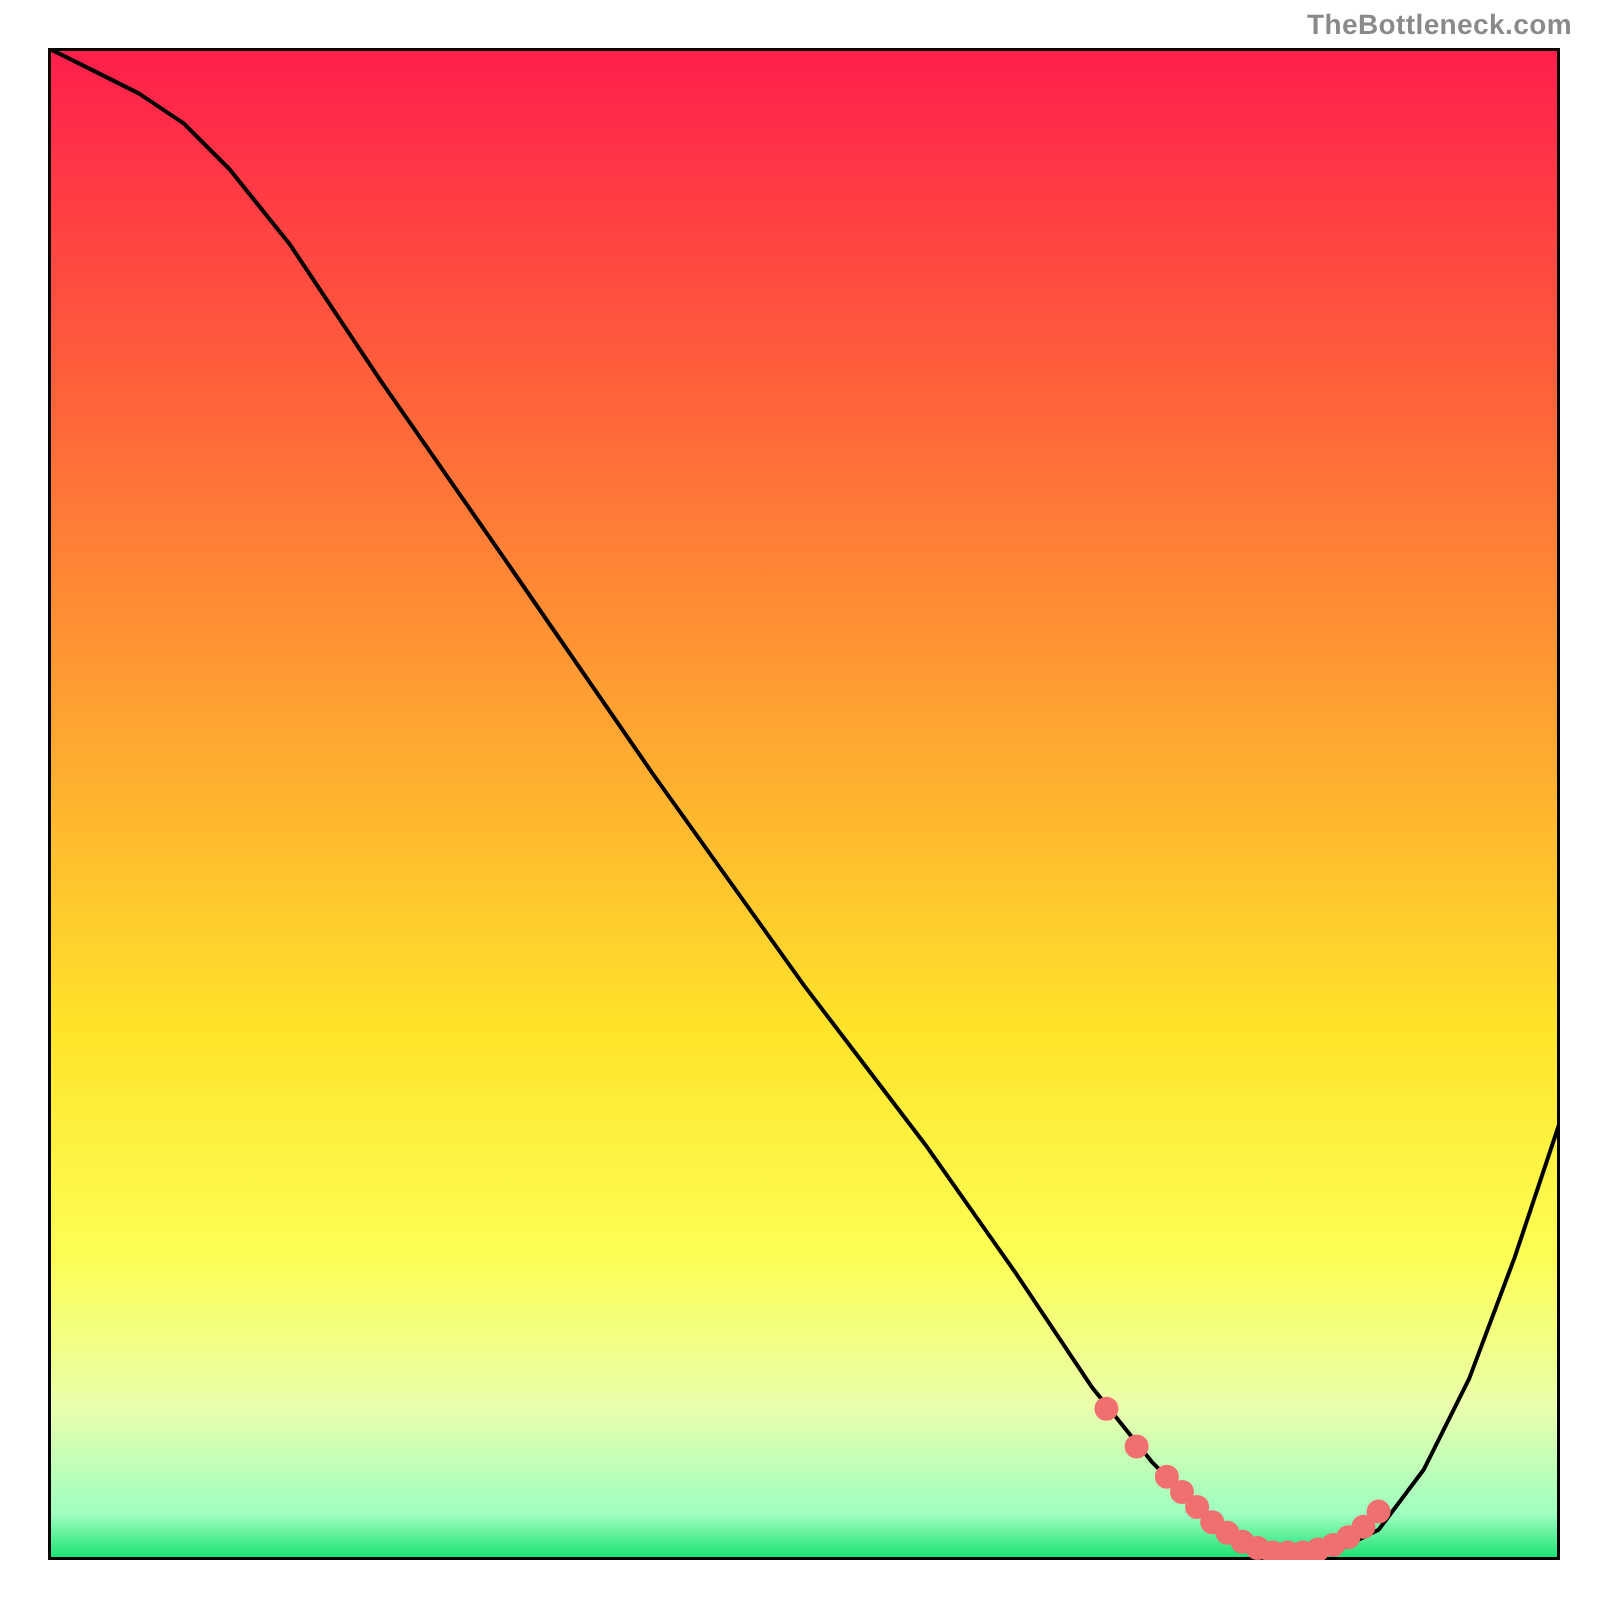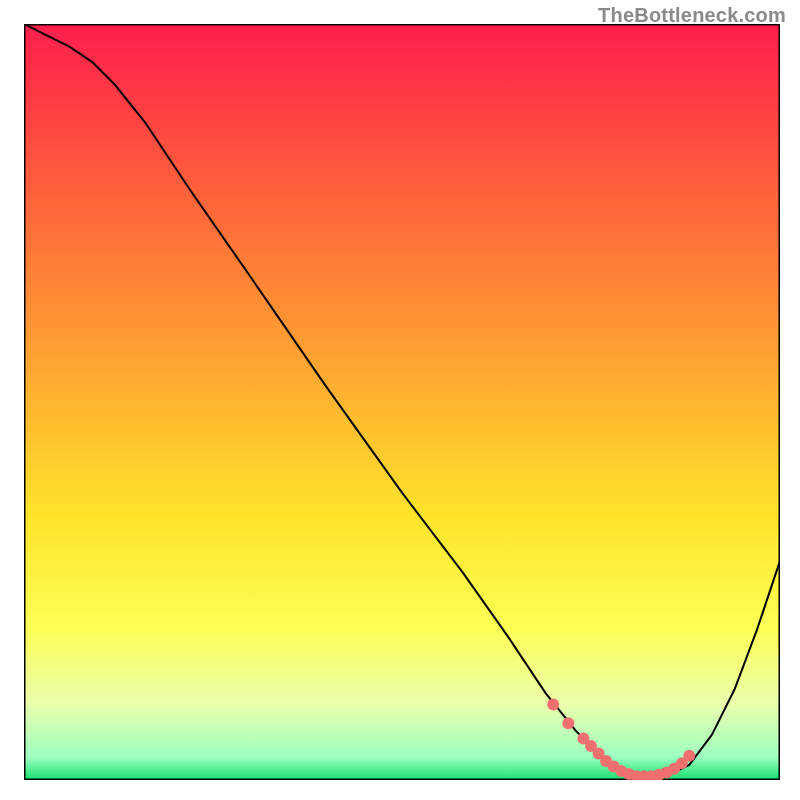--- a/index.html
+++ b/index.html
@@ -1,17 +1,17 @@
 <!DOCTYPE html>
 <html><head>
 <meta charset="utf-8">
 <style>
   html,body{margin:0;padding:0;width:800px;height:800px;background:#fff;overflow:hidden;font-family:Arial,Helvetica,sans-serif}
   .stage{position:relative;width:800px;height:800px}
-  .watermark{position:absolute;top:4px;right:14px;font-size:20px;font-weight:600;color:#8a8a8a;letter-spacing:.2px}
+  .watermark{position:absolute;top:4px;right:14px;font-size:14px;font-weight:600;color:#8a8a8a;letter-spacing:.2px}
   .plot{position:absolute;left:24px;top:24px;width:756px;height:756px}
   .plot svg{display:block}
 </style>
 </head>
 <body>
 
 <div class="stage">
   <div class="watermark">TheBottleneck.com</div>
   <div class="plot">
     <svg id="svg" width="756" height="756" viewBox="0 0 756 756">

